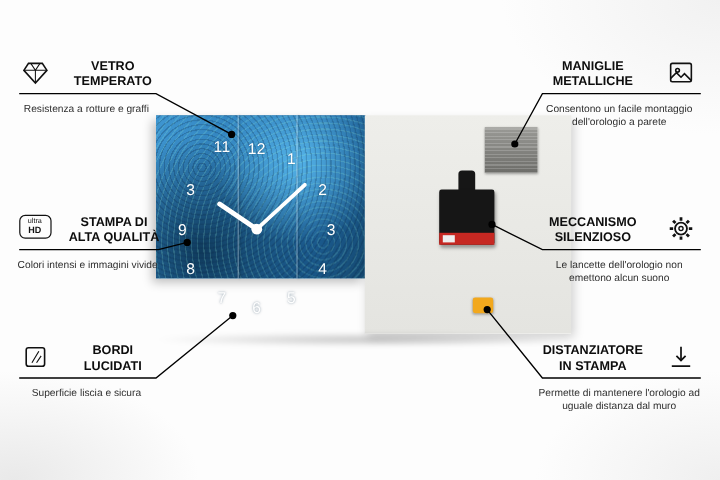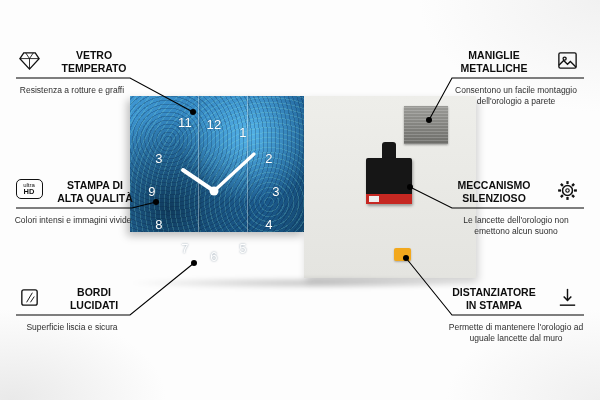--- a/index.html
+++ b/index.html
@@ -232,16 +232,16 @@
     <div class="co-head">
       <div class="co-title">DISTANZIATORE IN STAMPA</div>
       <span class="ico">
         <svg viewBox="0 0 24 24" fill="none" stroke="#111" stroke-width="1.5">
           <path d="M12 3 V15"></path>
           <path d="M8 11 L12 15 L16 11"></path>
           <path d="M4 20 H20"></path>
         </svg>
       </span>
     </div>
-    <div class="co-sub">Permette di mantenere l'orologio ad uguale lancette dal muro</div>
+    <div class="co-sub">Permette di mantenere l'orologio ad uguale distanza dal muro</div>
   </div>
 
 </div>
 
 </body></html>

